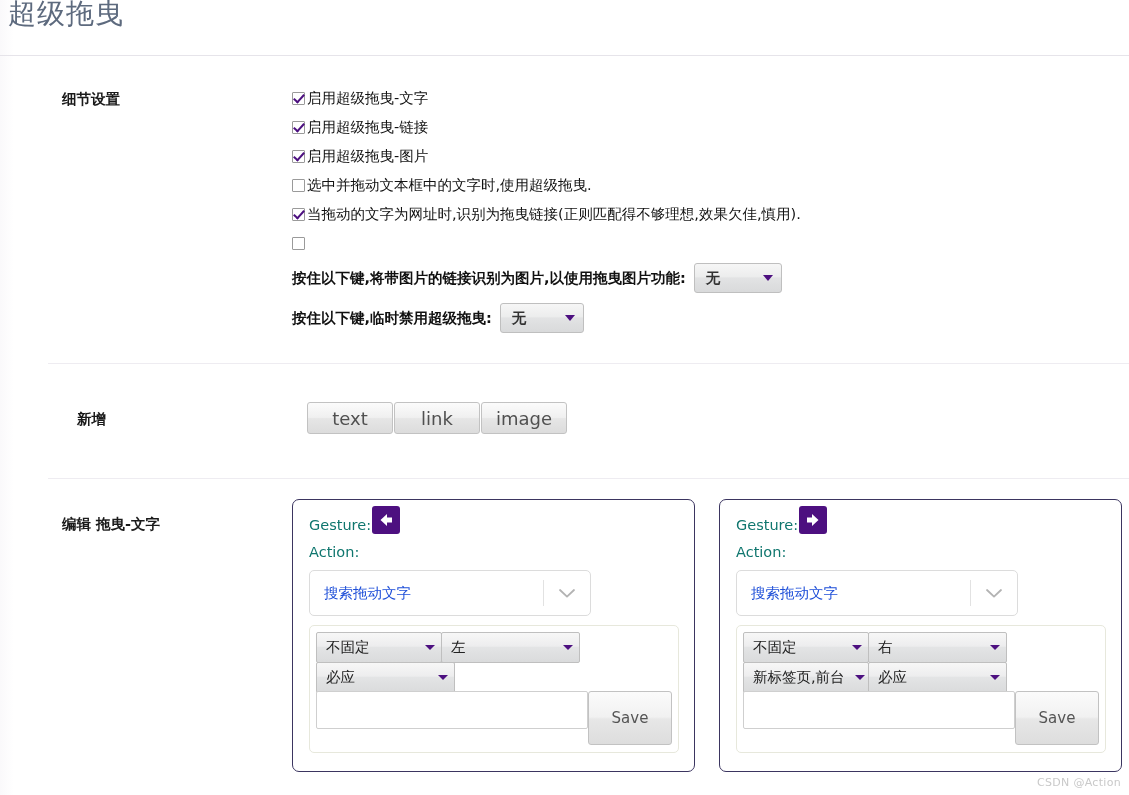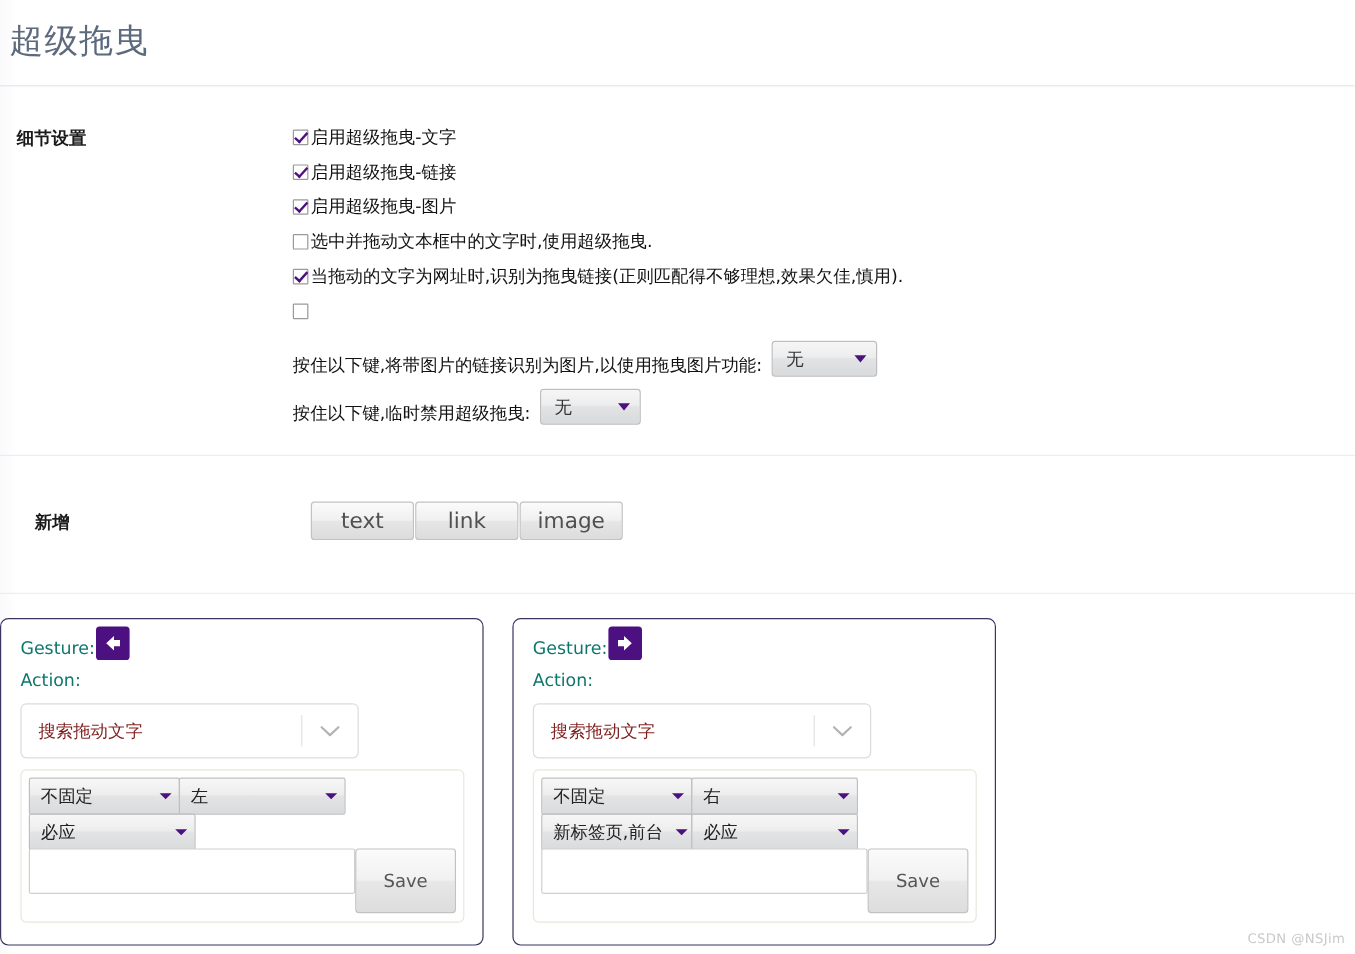--- a/index.html
+++ b/index.html
@@ -12,40 +12,40 @@
     overflow: hidden;
   }
   .page {
     position: relative;
     width: 1129px; height: 795px;
     background: linear-gradient(to right, #faf9fb 0px, #ffffff 14px, #ffffff 100%);
   }
 
   
   .header {
-    height: 72px;
+    height: 56px;
     border-bottom: 1px solid #e6e4ea;
     padding-left: 8px;
     display: flex;
-    align-items: center;
   }
   .header-title {
     font-size: 28px;
     color: #5d6a7e;
     font-weight: 400;
     letter-spacing: 1px;
     line-height: 1;
     padding-bottom: 4px;
   }
 
   
   .section {
     display: flex;
     border-bottom: 1px solid #eeecf1;
     padding: 0;
+    margin-left: 48px;
   }
   .section.no-border { border-bottom: none; }
   .sec-label {
     width: 244px;
     flex: 0 0 244px;
     padding-left: 14px;
     font-size: 14.5px;
     font-weight: bold;
     color: #1a1a1a;
   }
@@ -80,24 +80,25 @@
     left: 3px; top: -1px;
     width: 4px; height: 9px;
     border: solid #4d1080;
     border-width: 0 2.4px 2.4px 0;
     transform: rotate(42deg);
   }
   .opt-label { white-space: nowrap; }
 
   .key-row {
     display: flex;
-    align-items: flex-end;
+    align-items: center;
     height: 40px;
     font-size: 14.5px;
     color: #111;
+    font-weight: bold;
   }
   .key-row .key-text { margin-right: 8px; white-space: nowrap; }
 
   
   .gsel {
     display: inline-flex;
     align-items: center;
     justify-content: space-between;
     height: 30px;
     padding: 0 8px 0 11px;
@@ -179,21 +180,21 @@
     border-radius: 5px;
     background: #fff;
     display: flex;
     align-items: center;
     cursor: pointer;
   }
   .dropdown .dd-text {
     flex: 1 1 auto;
     padding-left: 14px;
     font-size: 14.5px;
-    color: #7f1d1d;
+    color: #1d4ed8;
   }
   .dropdown .dd-div {
     width: 1px; height: 26px;
     background: #e2e2e2;
   }
   .dropdown .dd-chev {
     width: 46px;
     display: flex;
     align-items: center;
     justify-content: center;
@@ -340,20 +341,21 @@
     <div class="sec-body">
       <div class="btn-group">
         <button class="gbtn">text</button>
         <button class="gbtn">link</button>
         <button class="gbtn">image</button>
       </div>
     </div>
   </div>
 
   <div class="section no-border" id="section-edit">
+    <div class="sec-label">编辑 拖曳-文字</div>
     <div class="sec-body">
 
       <div class="gcard">
         <div class="gcard-row">
           <span>Gesture:</span>
           <span class="gesture-icon">
             <svg width="20" height="20" viewBox="0 0 20 20" aria-hidden="true">
               <path d="M11 4 L4.5 10 L11 16 L11 12.6 L16 12.6 L16 7.4 L11 7.4 Z" fill="#ffffff"></path>
             </svg>
           </span>
@@ -443,15 +445,15 @@
           <div class="panel-row bottom">
             <input class="txt-input" type="text" value="" style="">
             <button class="save-btn">Save</button>
           </div>
         </div>
       </div>
 
     </div>
   </div>
 
-  <div class="watermark">CSDN @NSJim</div>
+  <div class="watermark">CSDN @Action</div>
 
 </div>
 
 </body></html>

